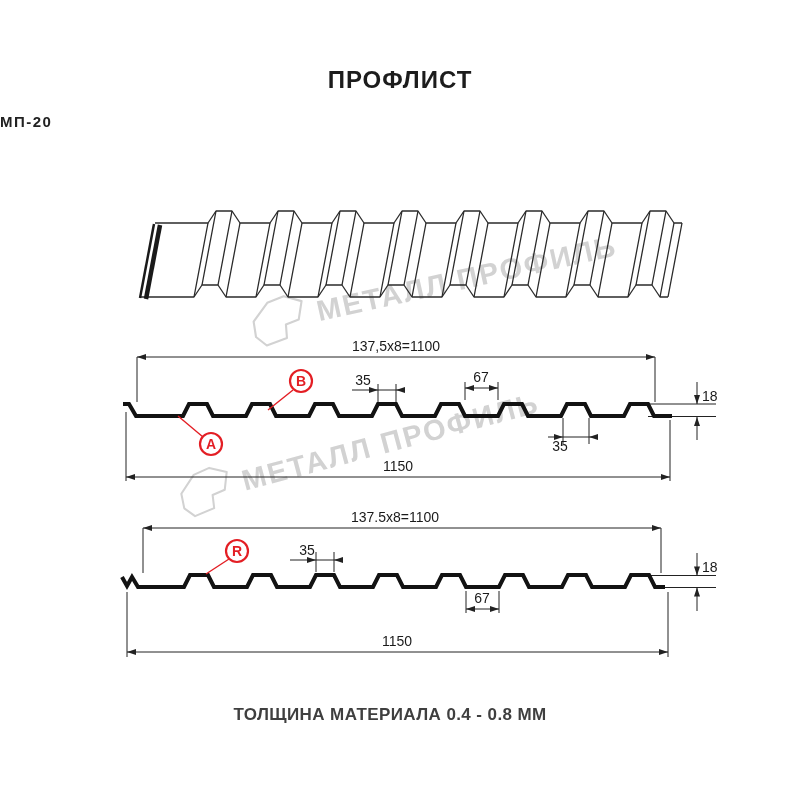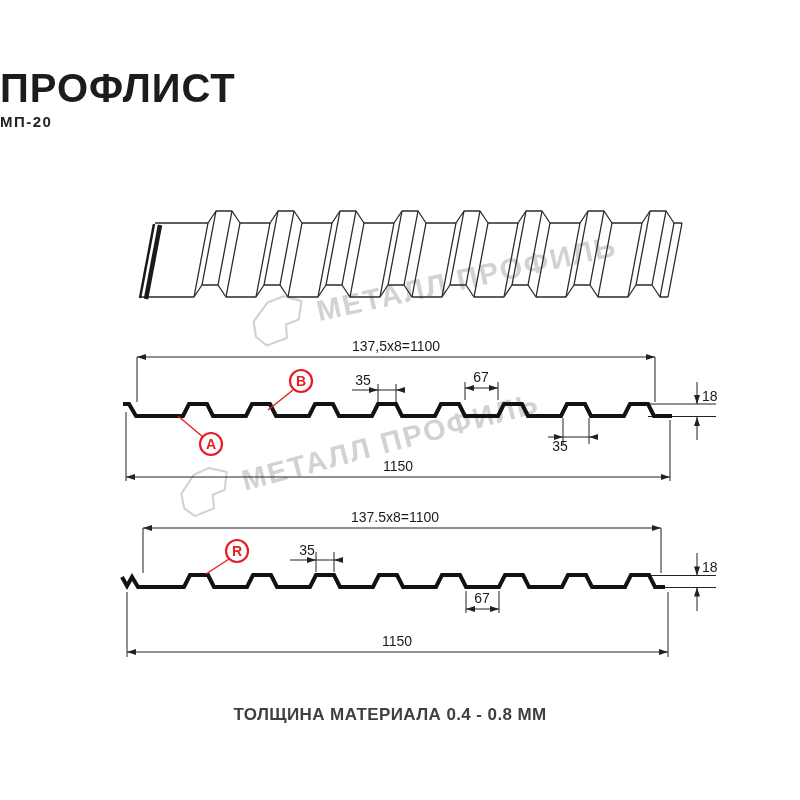--- a/index.html
+++ b/index.html
@@ -2,21 +2,21 @@
 <html><head>
 <meta charset="utf-8">
 <style>
   html,body{margin:0;padding:0;}
   body{
     width:800px;height:800px;position:relative;overflow:hidden;
     background:#ffffff;font-family:"Liberation Sans", sans-serif;
   }
   .page-title{
     position:absolute;top:66px;left:0;width:800px;margin:0;
-    text-align:left;font-size:40px;font-weight:700;letter-spacing:1px;
+    text-align:center;font-size:24px;font-weight:700;letter-spacing:1px;
     color:#1c1c1c;
   }
   .page-subtitle{
     position:absolute;top:113px;left:0;width:800px;
     text-align:left;font-size:15px;font-weight:700;letter-spacing:1.5px;
     color:#222;
   }
   .footer-note{
     position:absolute;top:705px;left:0;width:780px;
     text-align:center;font-size:17px;font-weight:700;letter-spacing:.4px;

